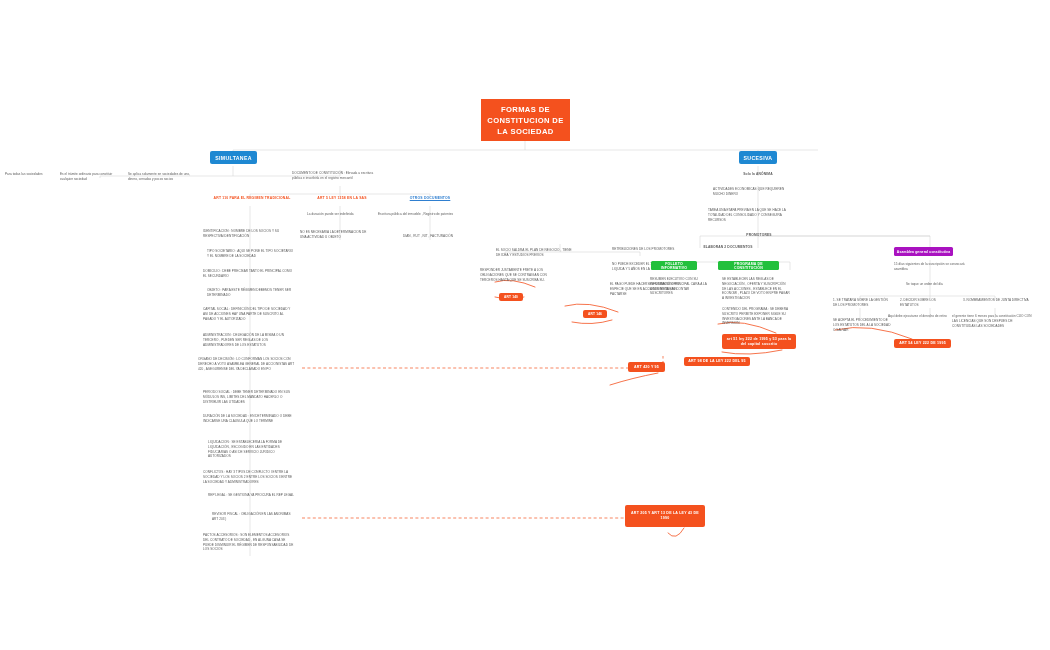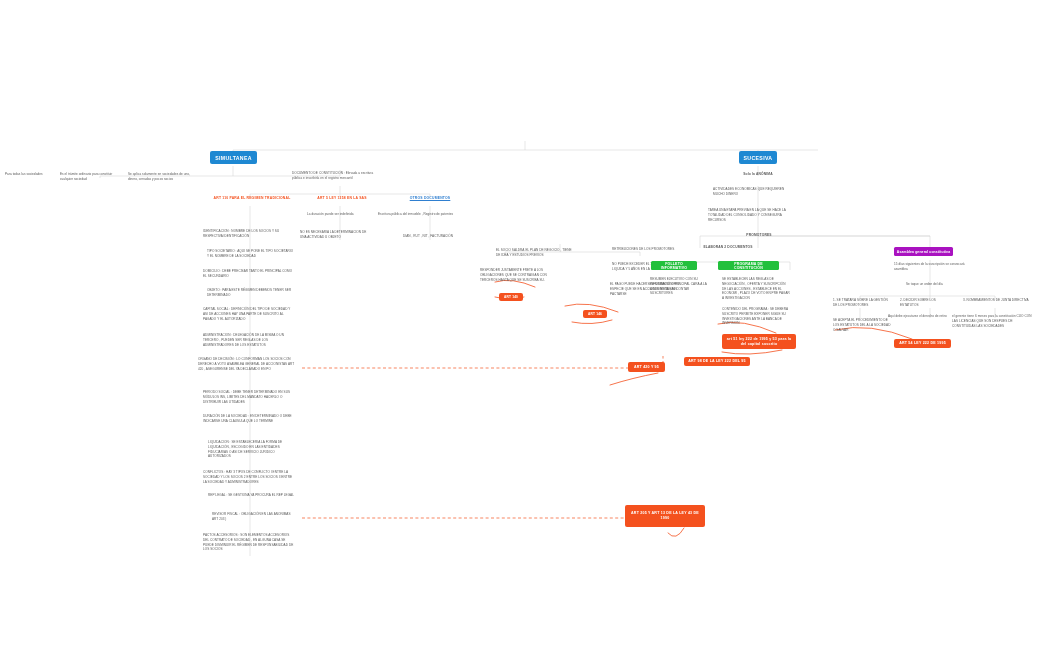--- a/index.html
+++ b/index.html
@@ -217,20 +217,21 @@
       <path d="M668 533 Q676 542 684 528"></path>
     </g>
 
     <g stroke="#f4511e" stroke-width="0.7" fill="none" stroke-dasharray="3 2.4">
       <path d="M302 368 L628 368"></path>
       <path d="M302 518 L625 518"></path>
       <path d="M663 364 L663 356"></path>
     </g>
   </svg>
 
+  <div class="node title-box" style="left:481px; top:99px; width:89px; height:42px;">FORMAS DE CONSTITUCION DE LA SOCIEDAD</div>
 
   <div class="node pill-blue" style="left:210px; top:151px; width:47px; height:13px;">SIMULTANEA</div>
 
   <div class="node pill-blue" style="left:739px; top:151px; width:38px; height:13px;">SUCESIVA</div>
 
   <div class="node txt" style="left:5px; top:172px; width:56px;">Para todas las sociedades</div>
 
   <div class="node txt" style="left:60px; top:172px; width:62px;">Es el trámite ordinario para constituir cualquier sociedad</div>
 
   <div class="node txt" style="left:128px; top:172px; width:66px;">Se aplica solamente en sociedades de uno, dinero, cerradas y pocos socios</div>

